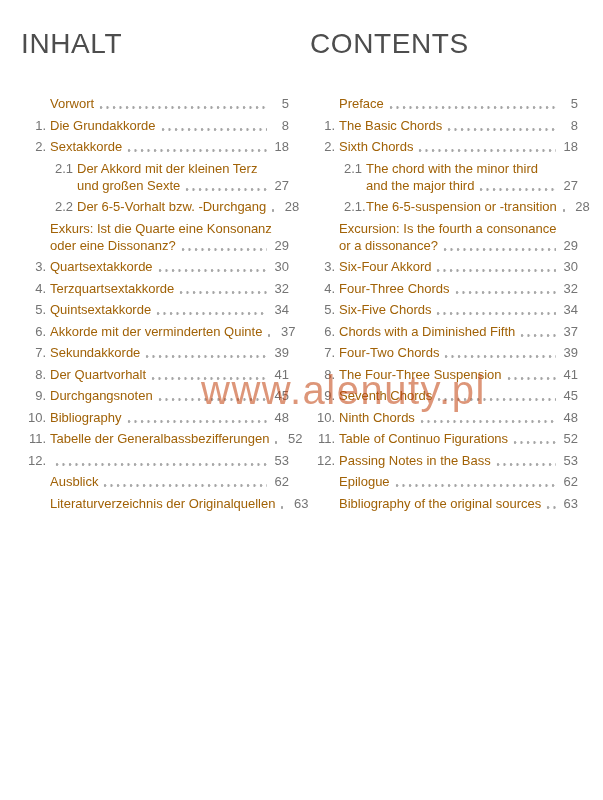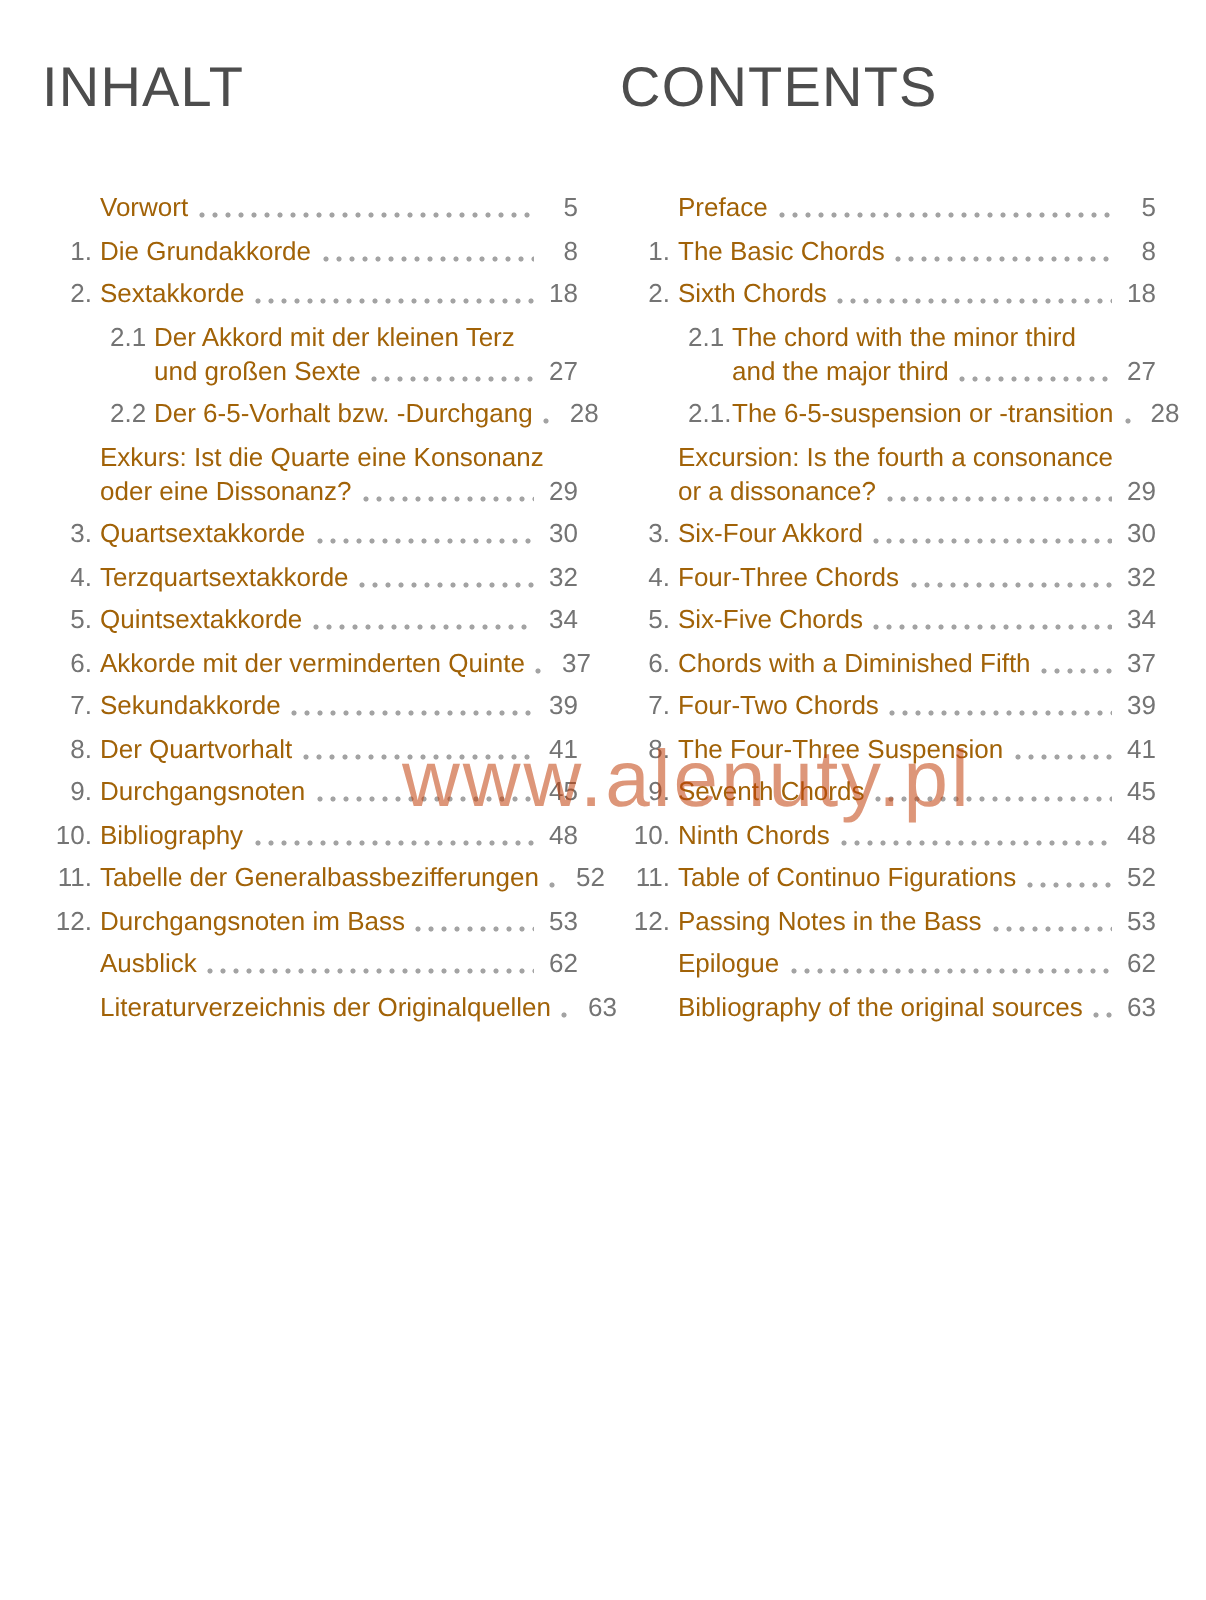--- a/index.html
+++ b/index.html
@@ -150,21 +150,20 @@
         <span class="page-num">48</span>
       </div>
       <div class="row">
         <span class="num">11.</span>
         <span class="ttl">Tabelle der Generalbassbezifferungen</span>
         <span class="leader"></span>
         <span class="page-num">52</span>
       </div>
       <div class="row">
         <span class="num">12.</span>
-        <span class="ttl">Durchgangsnoten im Bass</span>
         <span class="leader"></span>
         <span class="page-num">53</span>
       </div>
       <div class="row">
         <span class="num"></span>
         <span class="ttl">Ausblick</span>
         <span class="leader"></span>
         <span class="page-num">62</span>
       </div>
       <div class="row">

